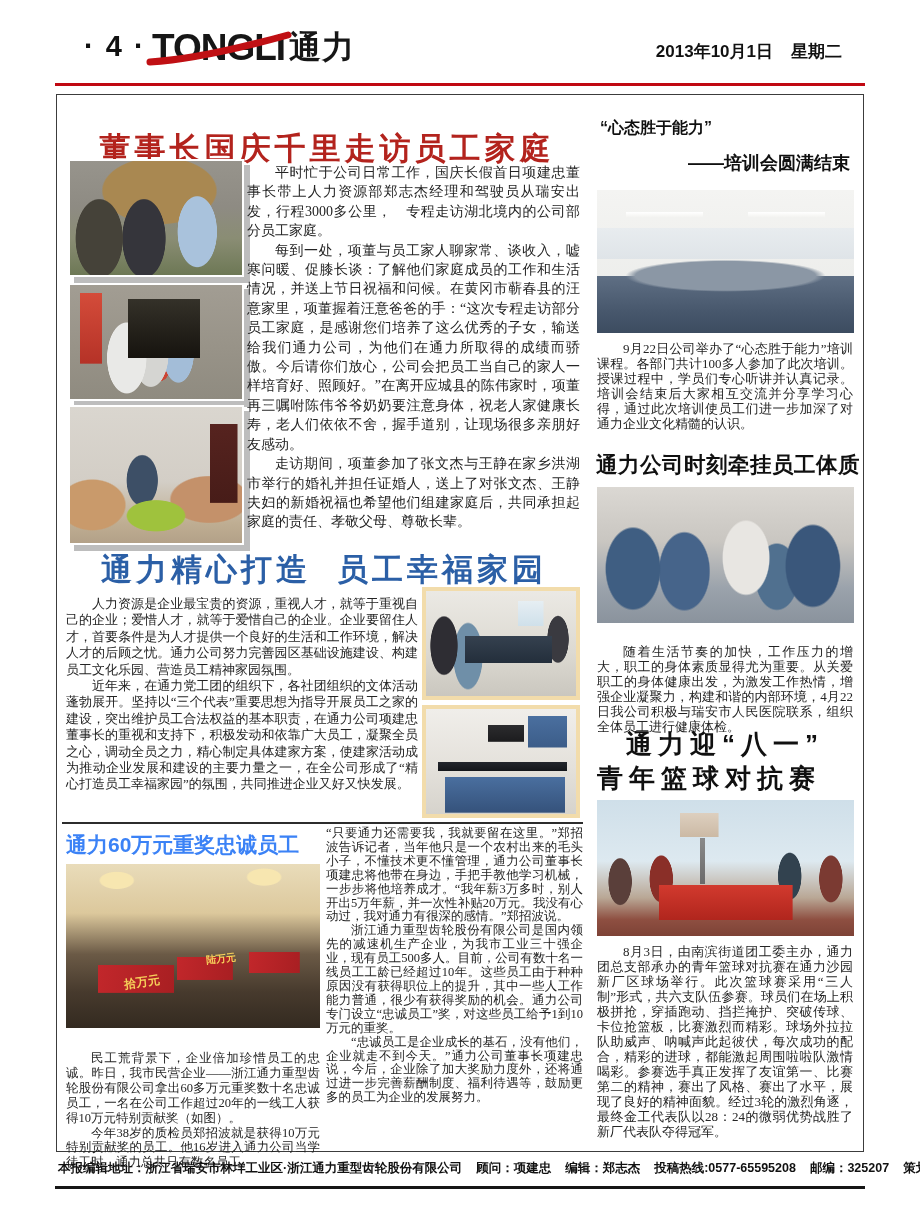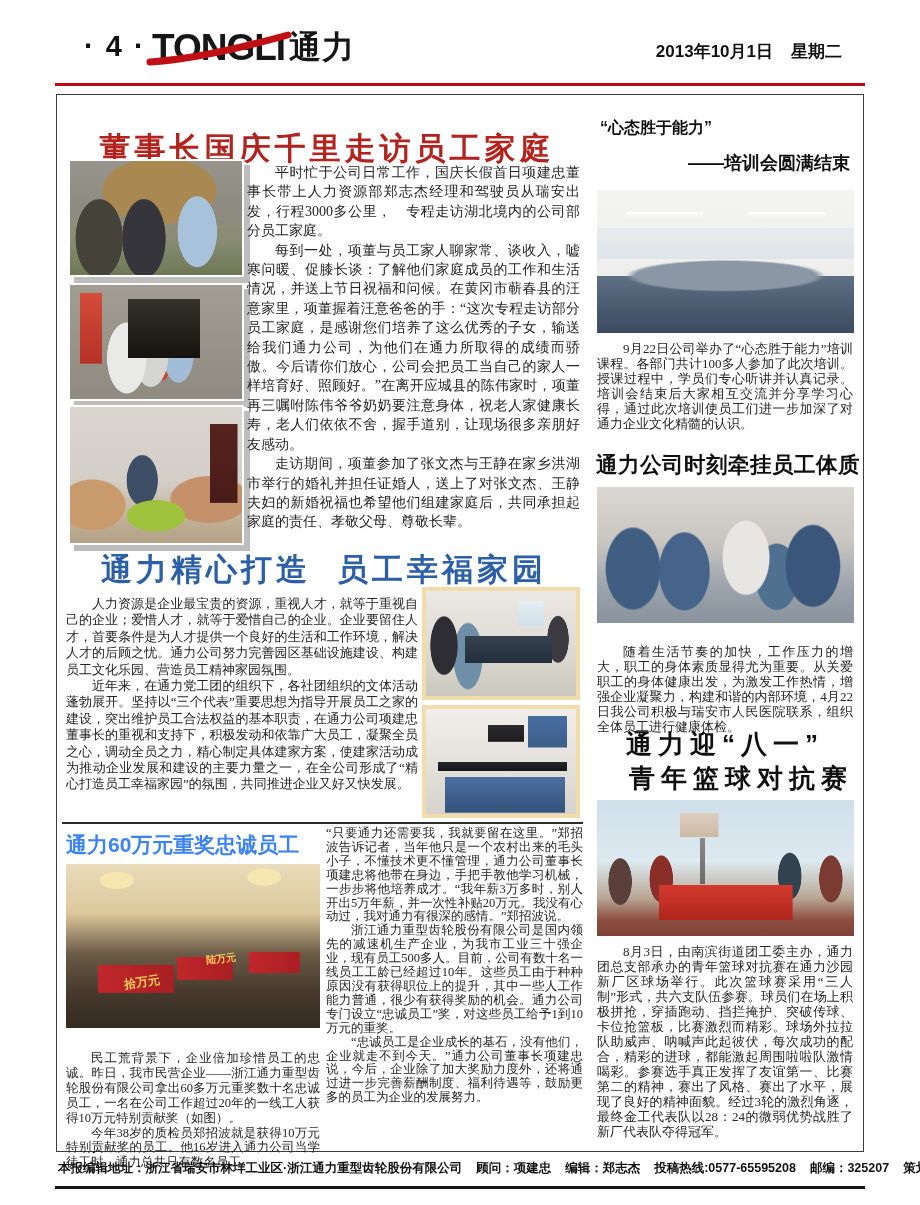--- a/index.html
+++ b/index.html
@@ -67,21 +67,21 @@
   .r1-title{position:absolute;left:600px;top:118px;font-size:16px;}
   .r1-sub{position:absolute;left:598px;top:151px;width:252px;text-align:right;font-size:18px;}
   .ph-training{position:absolute;left:597px;top:190px;width:257px;height:143px;}
   .r1-text{position:absolute;left:597px;top:341px;width:256px;font-size:13px;line-height:15px;
            text-align:justify;color:#242424;}
   .r2-title{position:absolute;left:596px;top:450px;font-size:21.5px;letter-spacing:0.5px;}
   .ph-health{position:absolute;left:597px;top:487px;width:257px;height:136px;}
   .r2-text{position:absolute;left:597px;top:596px;width:256px;font-size:13px;line-height:15px;
            text-align:justify;color:#242424;margin-top:48px;}
   .r3-title1{position:absolute;left:597px;top:727px;width:256px;text-align:center;font-size:26px;letter-spacing:6px;}
-  .r3-title2{position:absolute;left:597px;top:761px;width:256px;text-align:right;font-size:26px;letter-spacing:6px;}
+  .r3-title2{position:absolute;left:597px;top:761px;width:256px;text-align:left;font-size:26px;letter-spacing:6px;}
   .ph-basketball{position:absolute;left:597px;top:800px;width:257px;height:136px;}
   .r3-text{position:absolute;left:597px;top:944px;width:256px;font-size:13px;line-height:15px;
            text-align:justify;color:#242424;}
 
   
   .footer{position:absolute;left:58px;top:1160px;width:804px;font-size:12.5px;font-weight:bold;
           font-family:"Liberation Sans","DejaVu Sans",sans-serif;color:#111;white-space:nowrap;}
   .footer span{margin-right:14px;}
   .bottom-rule{position:absolute;left:55px;top:1186px;width:810px;height:3px;background:#161616;}
 

